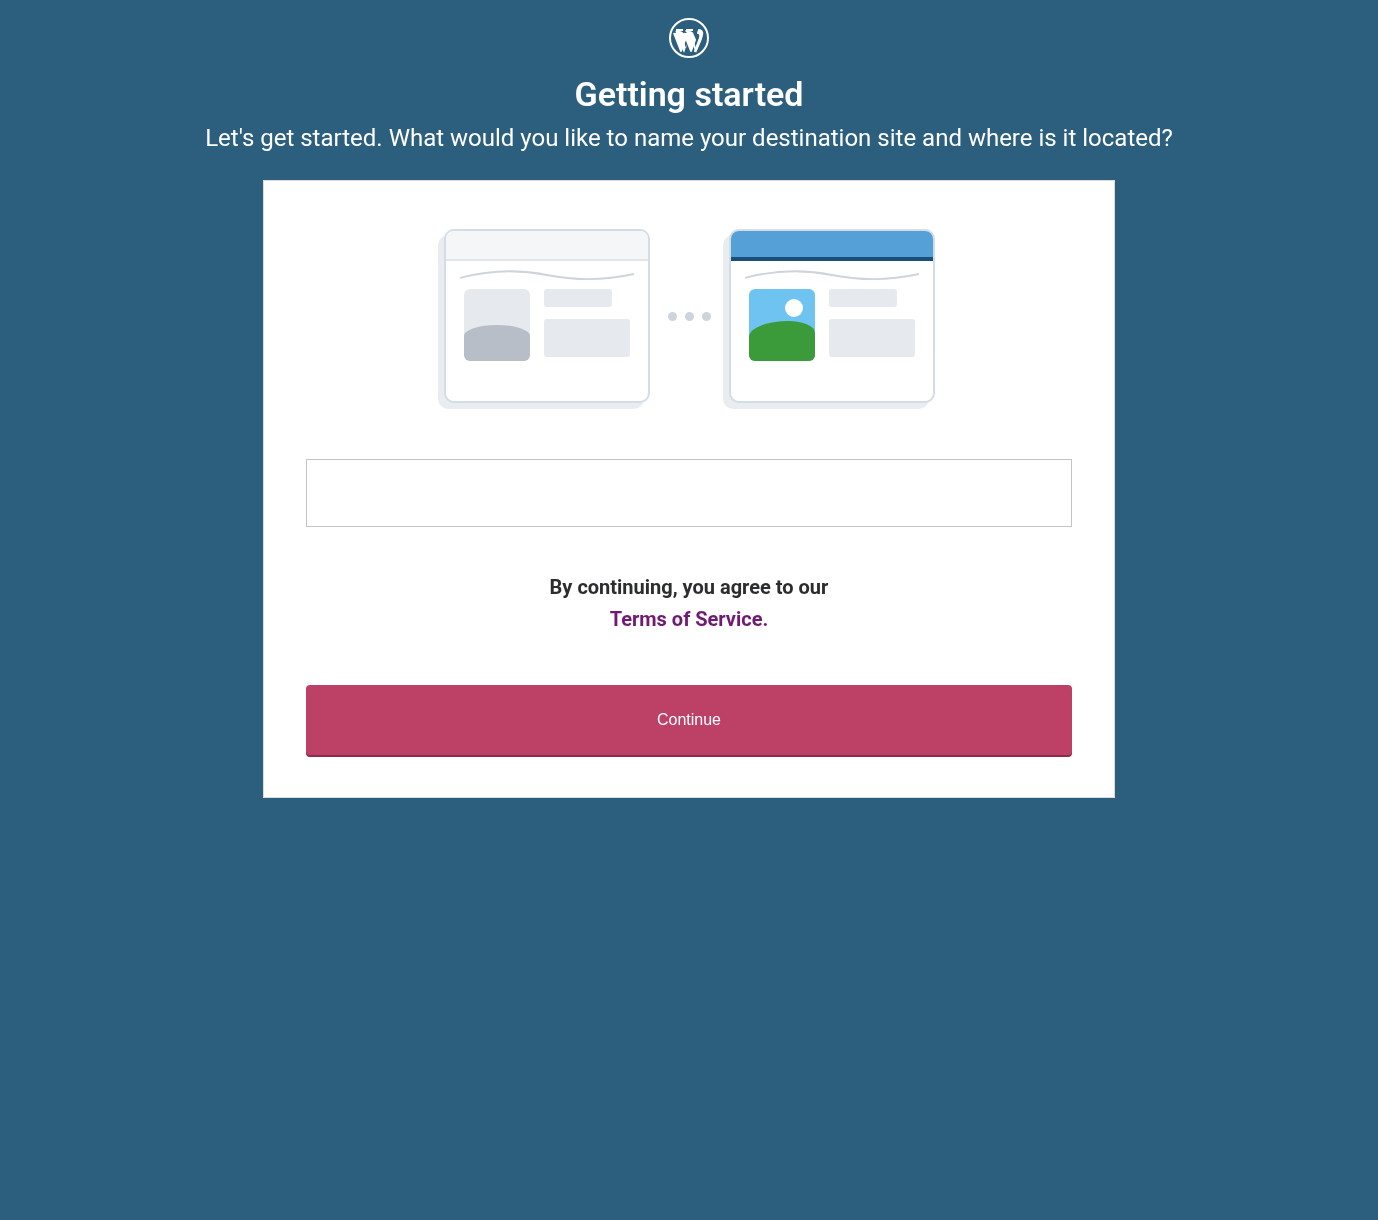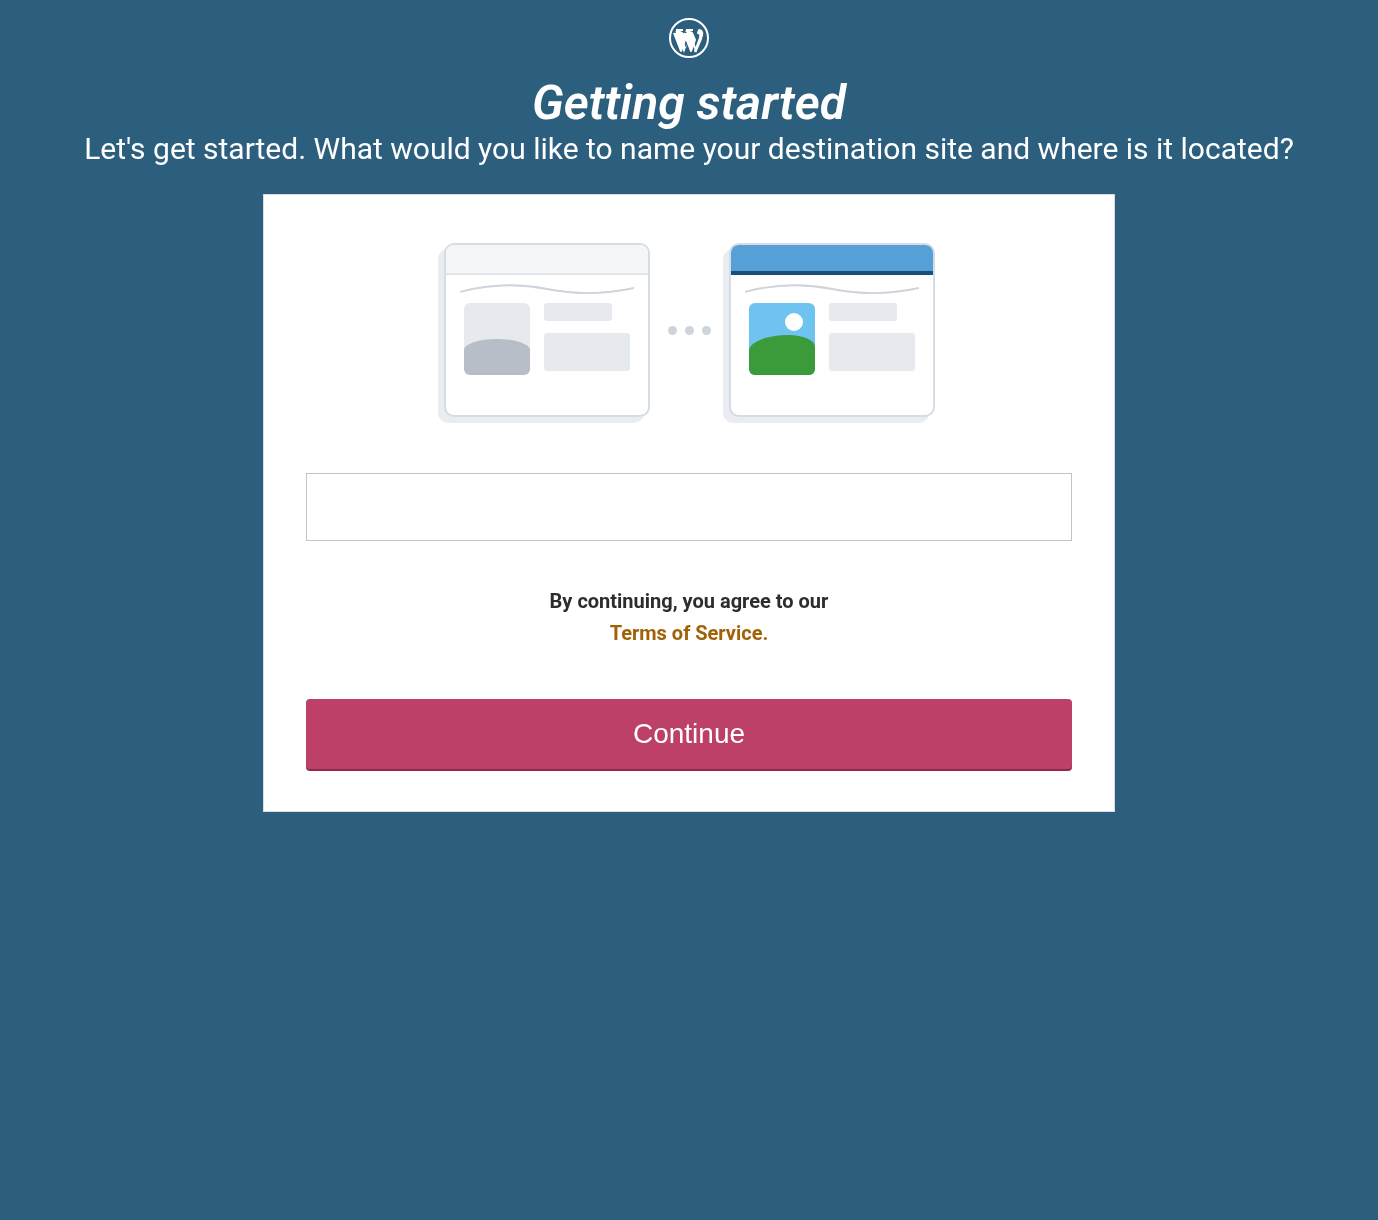--- a/index.html
+++ b/index.html
@@ -23,29 +23,29 @@
       margin-bottom: 12px;
     }
     
     .logo-wrap svg {
       width: 40px;
       height: 40px;
     }
     
     .page-title {
       color: #ffffff;
-      font-size: 48px;
+      font-size: 34px;
       font-weight: 600;
+      margin-bottom: 10px;
       text-align: center;
-      font-style: italic;
     }
     
     .page-subtitle {
       color: #ffffff;
-      font-size: 30px;
+      font-size: 24px;
       font-weight: 400;
       text-align: center;
       margin-bottom: 28px;
     }
     
     .card {
       background: #ffffff;
       width: 852px;
       padding: 48px 42px 42px 42px;
       border: 1px solid #dcdcde;
@@ -225,33 +225,33 @@
       text-align: center;
       font-size: 20px;
       color: #2c2d2f;
       margin-top: 6px;
       margin-bottom: 50px;
       line-height: 1.6;
       font-weight: bold;
     }
     
     .tos-link {
-      color: #a16207;
+      color: #701a75;
       text-decoration: none;
       cursor: pointer;
     }
     
     .continue-btn {
       width: 100%;
       height: 70px;
       background: #bd4067;
       border: none;
       border-radius: 4px;
       color: #ffffff;
-      font-size: 28px;
+      font-size: 16px;
       font-weight: 500;
       cursor: pointer;
       box-shadow: 0 2px 0 #8f2a4a;
     }
   </style>
 </head>
 <body>
 
 <div class="logo-wrap">
   <svg viewBox="0 0 40 40" fill="none">

